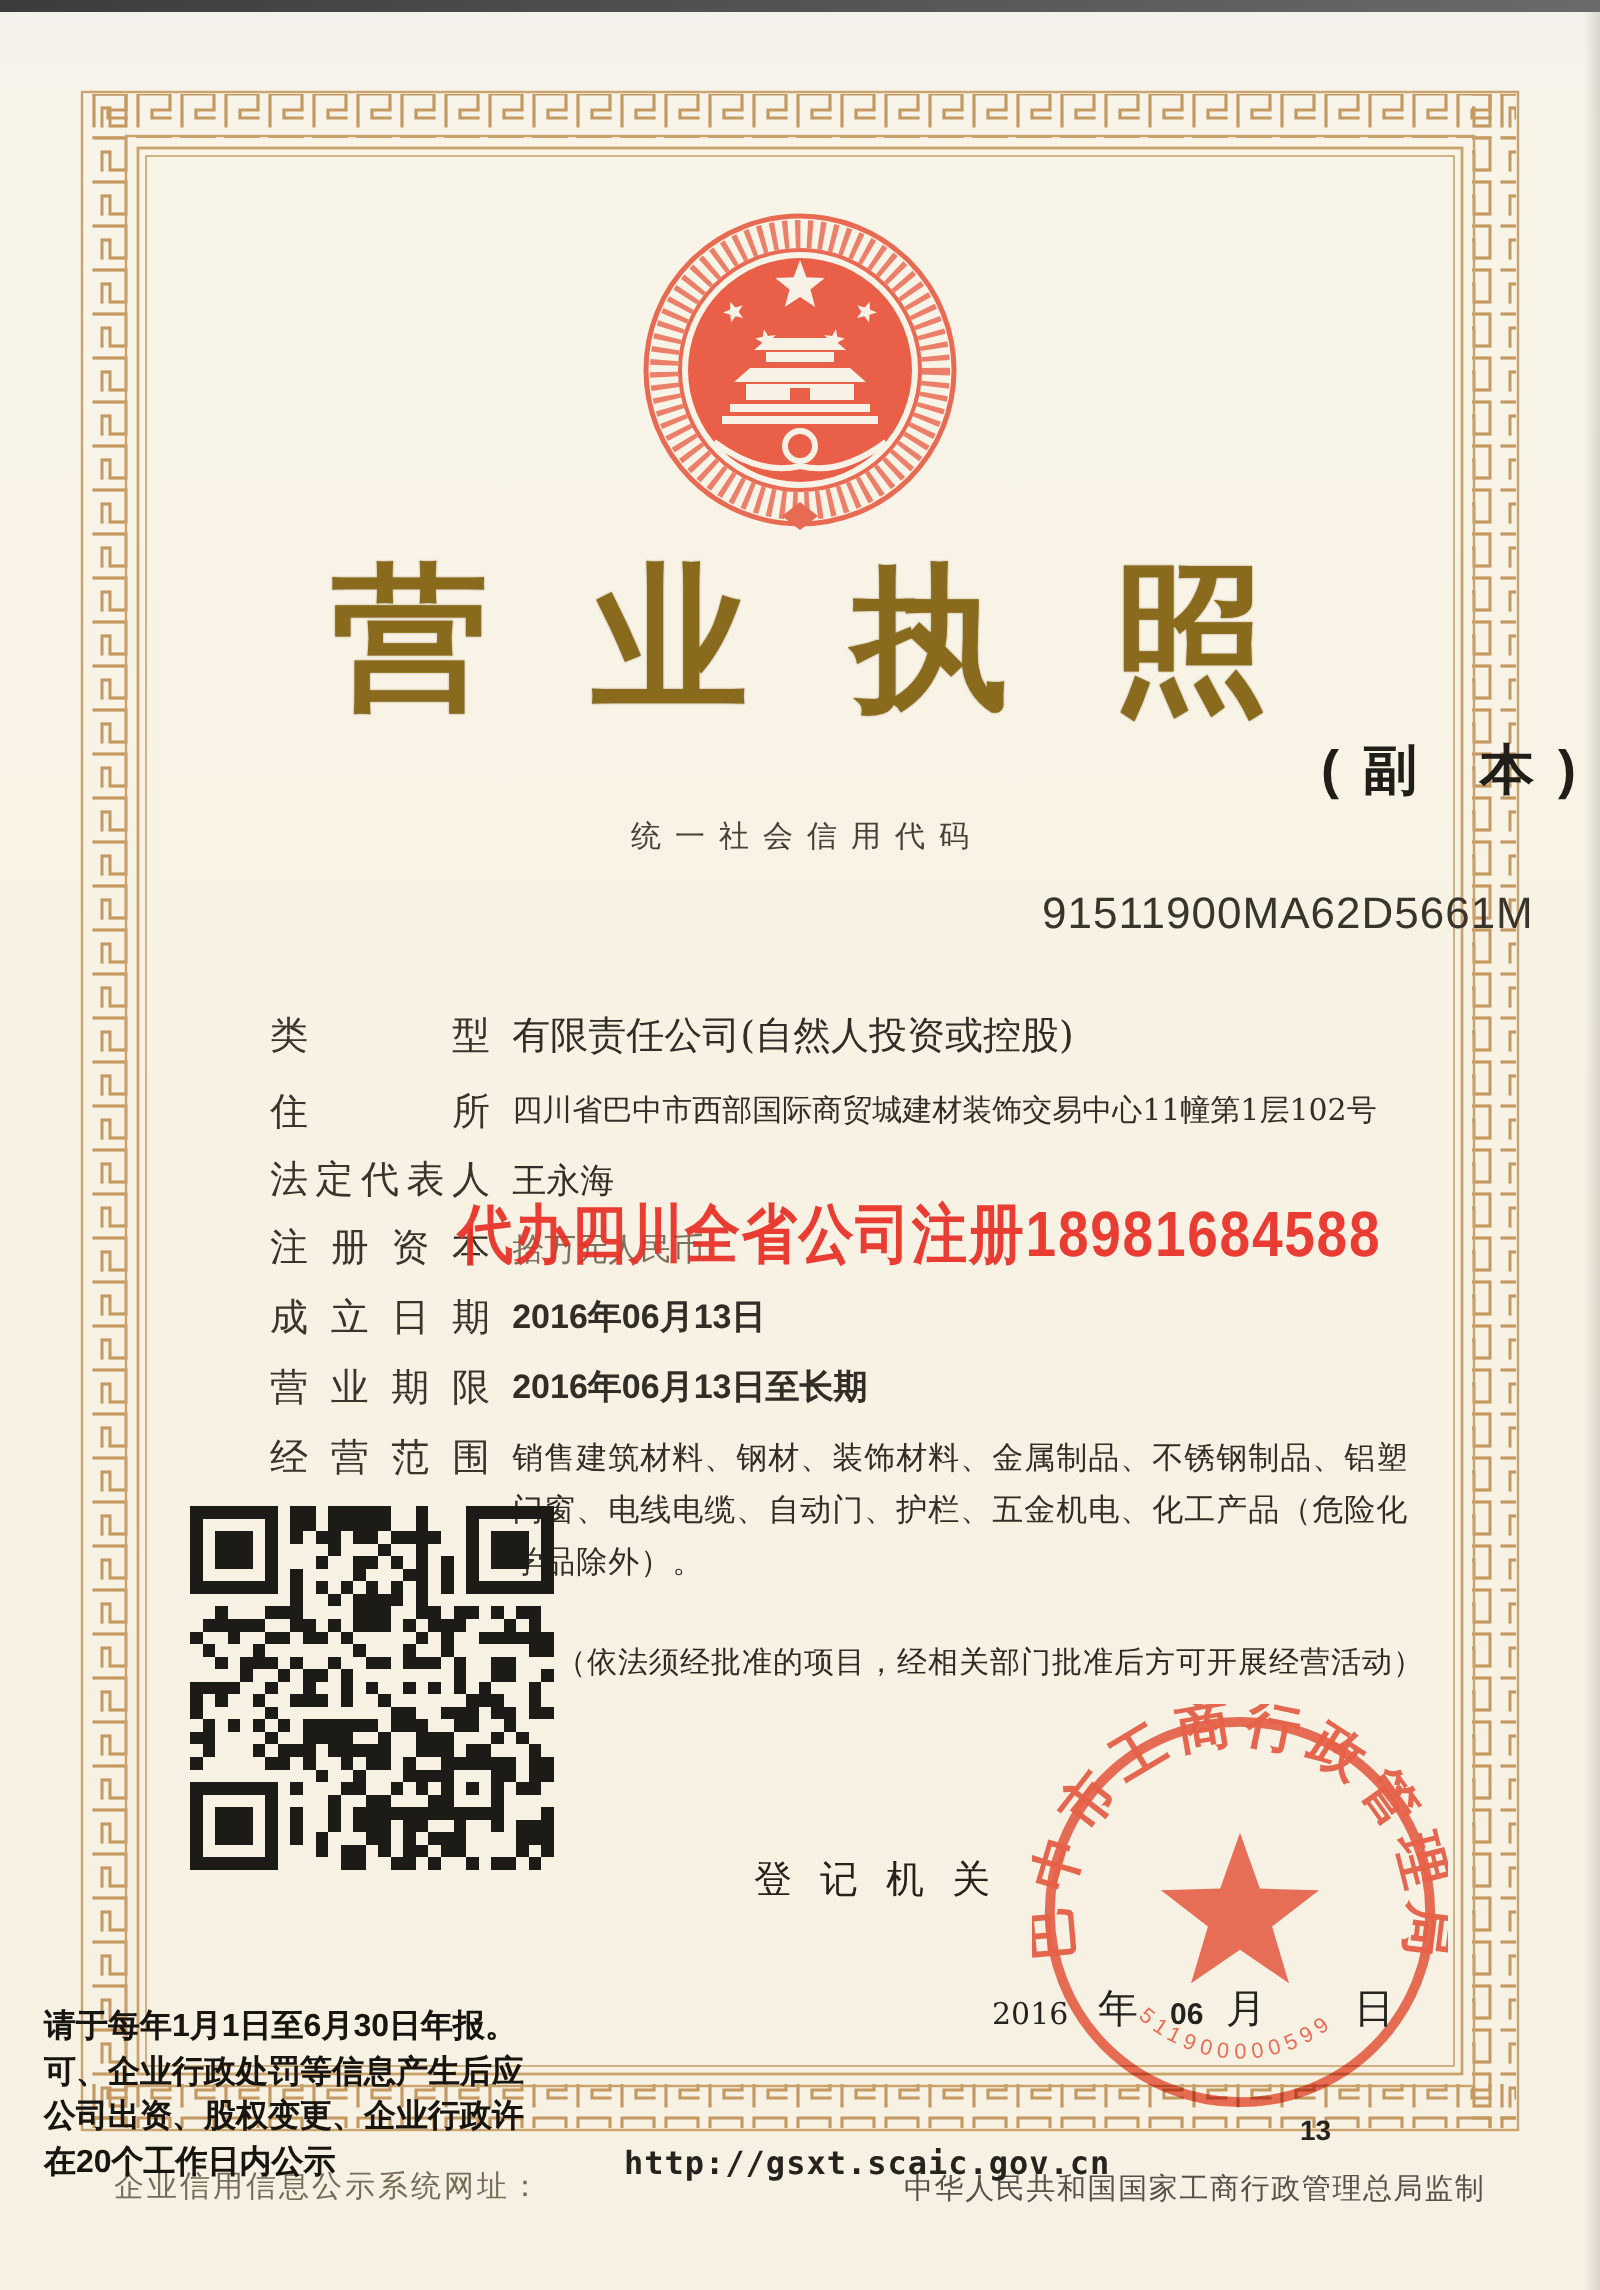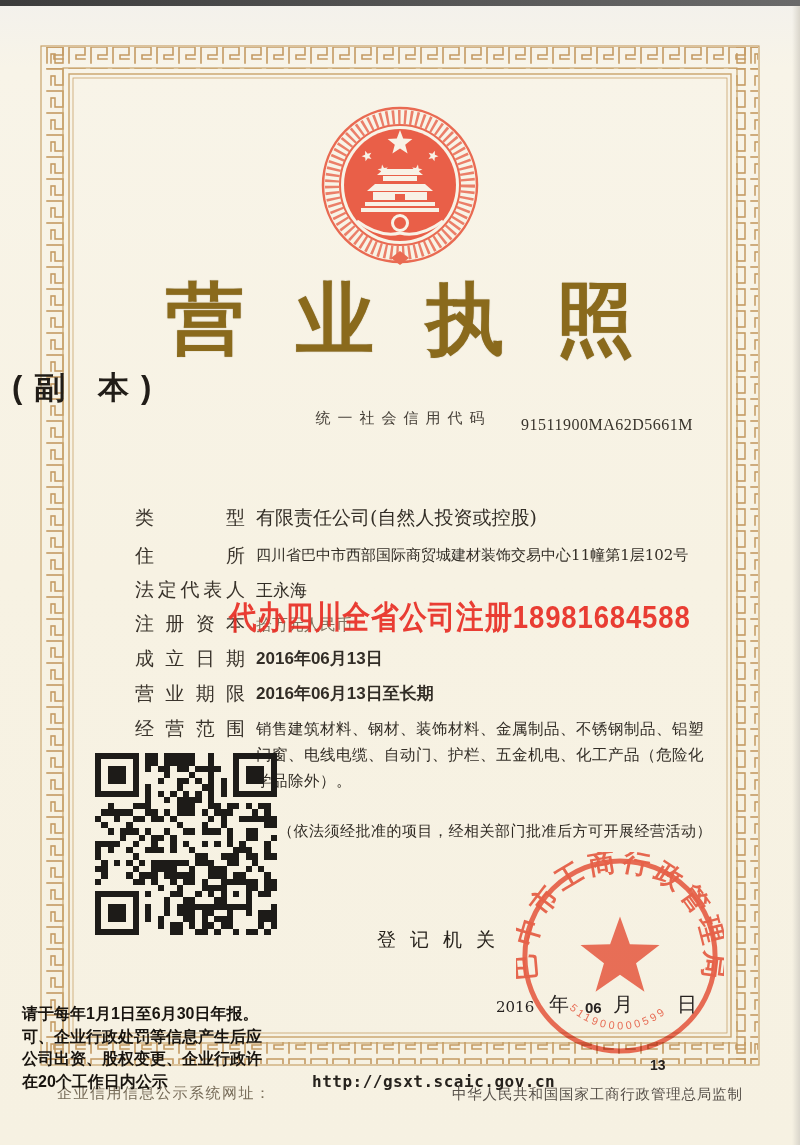--- a/index.html
+++ b/index.html
@@ -21,33 +21,33 @@
   .emblem{position:absolute;left:305px;top:103px;z-index:2;}
 
   .big-title{
     position:absolute;top:268px;left:0;width:800px;text-align:center;
     font-family:"Liberation Sans","DejaVu Sans",sans-serif;
     font-size:78px;font-weight:700;color:#8a6a1c;
     letter-spacing:52px;padding-left:52px;box-sizing:border-box;
     text-shadow:0 0 1px rgba(90,66,12,.6);z-index:2;
   }
   .subtitle{
-    position:absolute;top:367px;left:0;width:800px;text-align:left;
+    position:absolute;top:367px;left:0;width:800px;text-align:right;
     font-family:"Liberation Sans","DejaVu Sans",sans-serif;
-    font-size:31px;font-weight:700;color:#211d18;
+    font-size:27px;font-weight:700;color:#211d18;
     letter-spacing:12px;padding-left:12px;box-sizing:border-box;z-index:2;
   }
   .credit-label{
     position:absolute;top:409px;left:0;width:800px;text-align:center;
     font-size:15px;color:#474139;letter-spacing:7px;padding-left:7px;box-sizing:border-box;z-index:2;
   }
   .credit-code{
-    position:absolute;top:416px;left:521px;
-    font-family:Liberation Serif, serif;
-    font-size:16px;color:#39342c;letter-spacing:.5px;z-index:2;
+    position:absolute;top:444px;left:521px;
+    font-family:Liberation Sans, sans-serif;
+    font-size:22px;color:#39342c;letter-spacing:.5px;z-index:2;
   }
 
   .row{position:absolute;left:135px;z-index:2;white-space:nowrap;}
   .flabel{
     display:inline-block;width:110px;vertical-align:top;
     font-size:19px;color:#3a342c;
     text-align:justify;text-align-last:justify;-moz-text-align-last:justify;
   }
   .fval{display:inline-block;margin-left:6px;color:#322d26;}
   .v-19{font-size:19px;}

